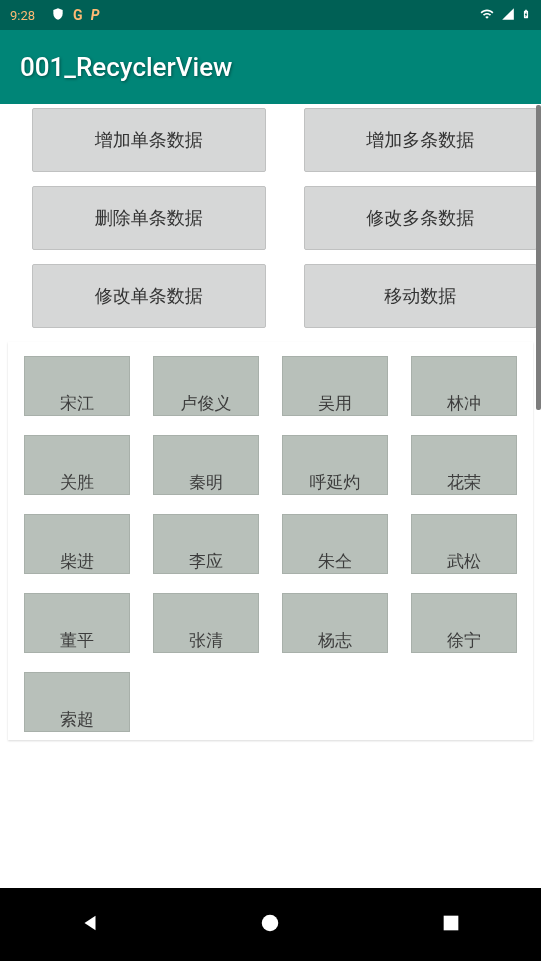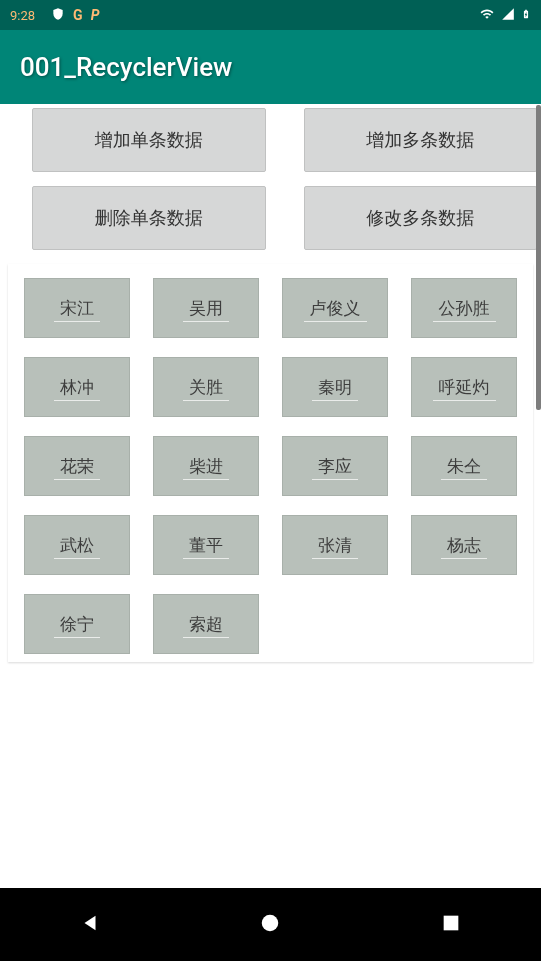--- a/index.html
+++ b/index.html
@@ -88,21 +88,21 @@
       box-shadow: 0 1px 2px rgba(0,0,0,0.15);
       display: grid;
       grid-template-columns: repeat(4, 1fr);
       grid-auto-rows: 60px;
       gap: 19px 23px;
     }
     .item-card {
       background: #b8c0ba;
       border: 1px solid #a8b0aa;
       display: flex;
-      align-items: center;
+      align-items: flex-end;
       justify-content: center;
       cursor: pointer;
       position: relative;
     }
     .item-label {
       color: #3d3d3d;
       font-size: 17px;
       position: relative;
     }
     .item-label::after {
@@ -178,34 +178,33 @@
 <div class="app-bar">
   <div class="app-title">001_RecyclerView</div>
 </div>
 
 <div class="content">
   <div class="button-grid">
     <div class="action-button">增加单条数据</div>
     <div class="action-button">增加多条数据</div>
     <div class="action-button">删除单条数据</div>
     <div class="action-button">修改多条数据</div>
+    <div class="action-button">修改单条数据</div>
+    <div class="action-button">移动数据</div>
   </div>
 
   <div class="recycler">
     <div class="item-card">
         <span class="item-label">宋江</span>
       </div>
     <div class="item-card">
+        <span class="item-label">卢俊义</span>
+      </div>
+    <div class="item-card">
         <span class="item-label">吴用</span>
-      </div>
-    <div class="item-card">
-        <span class="item-label">卢俊义</span>
-      </div>
-    <div class="item-card">
-        <span class="item-label">公孙胜</span>
       </div>
     <div class="item-card">
         <span class="item-label">林冲</span>
       </div>
     <div class="item-card">
         <span class="item-label">关胜</span>
       </div>
     <div class="item-card">
         <span class="item-label">秦明</span>
       </div>

